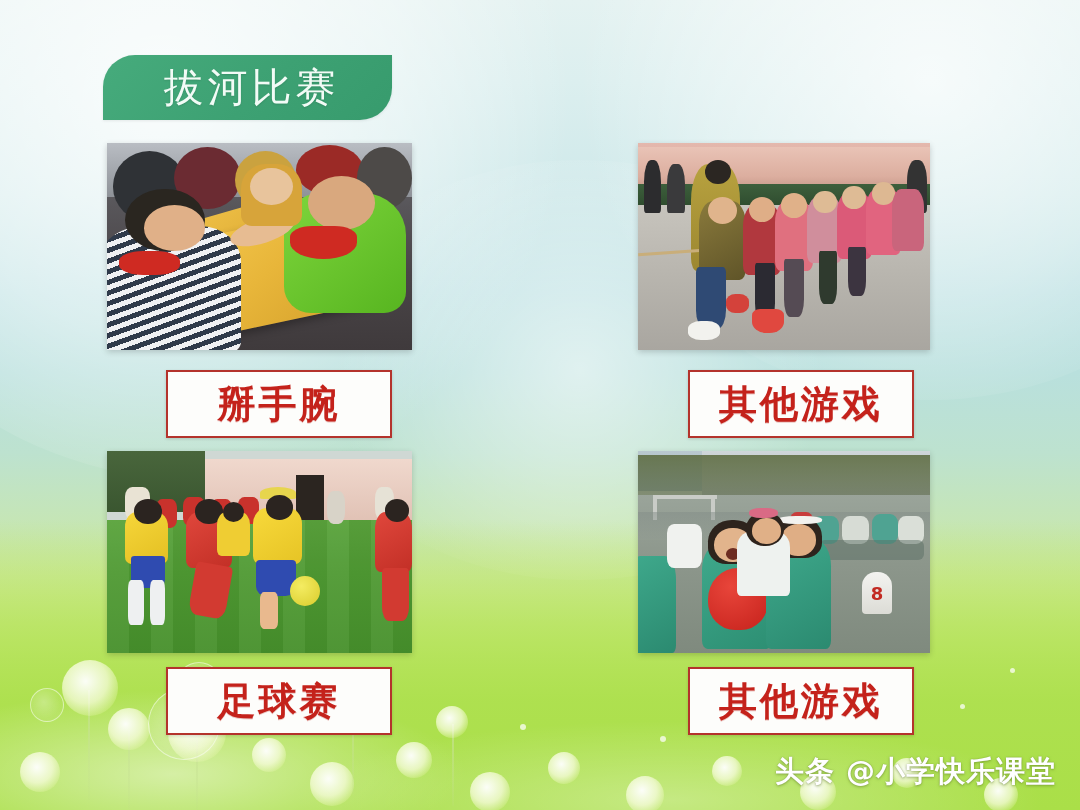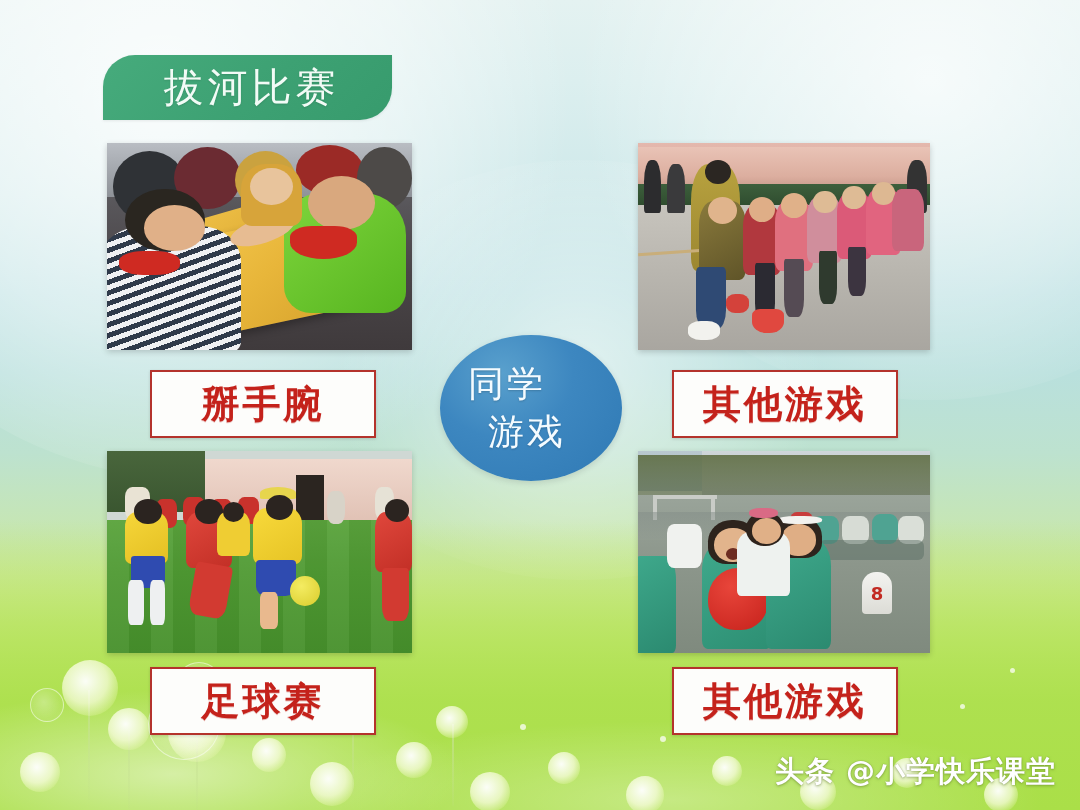--- a/index.html
+++ b/index.html
@@ -222,21 +222,21 @@
   }
   .center-oval .l1 { left:28px; top:25px; }
   .center-oval .l2 { left:48px; top:73px; }
 
   
   .label-box {
     position:absolute;
     background:#fdfdfb;
     border:2px solid #b4332c;
     box-shadow:0 1px 3px rgba(0,0,0,.14);
-    display:flex; align-items:center; justify-content:center;
+    display:flex; align-items:center; justify-content:center;margin-left:16px;
   }
   .label-box .txt {
     color:#c4221b;
     font-family:"DejaVu Serif","Liberation Serif",serif;
     font-size:38px;
     font-weight:700;
     letter-spacing:3px;
     white-space:nowrap;
     text-shadow:0 1px 0 rgba(180,40,30,.25);
   }
@@ -459,24 +459,20 @@
 
       <div class="blob" style="left:-3%;top:52%;width:16%;height:48%;background:linear-gradient(150deg,#3fa98c,#2b8a70);border-radius:24% 24% 8% 8%;"></div>
       <div class="blob" style="left:10%;top:36%;width:12%;height:22%;background:#f0f2ef;border-radius:20%;"></div>
 
       <div class="og-cone">
         <span>8</span>
       </div>
     </div>
   </div>
 
-  <div class="center-oval">
-    <span class="l1">同学</span>
-    <span class="l2">游戏</span>
-  </div>
 
   <div class="label-box label-tl">
     <span class="txt">掰手腕</span>
   </div>
   <div class="label-box label-tr">
     <span class="txt">其他游戏</span>
   </div>
   <div class="label-box label-br">
     <span class="txt">其他游戏</span>
   </div>

